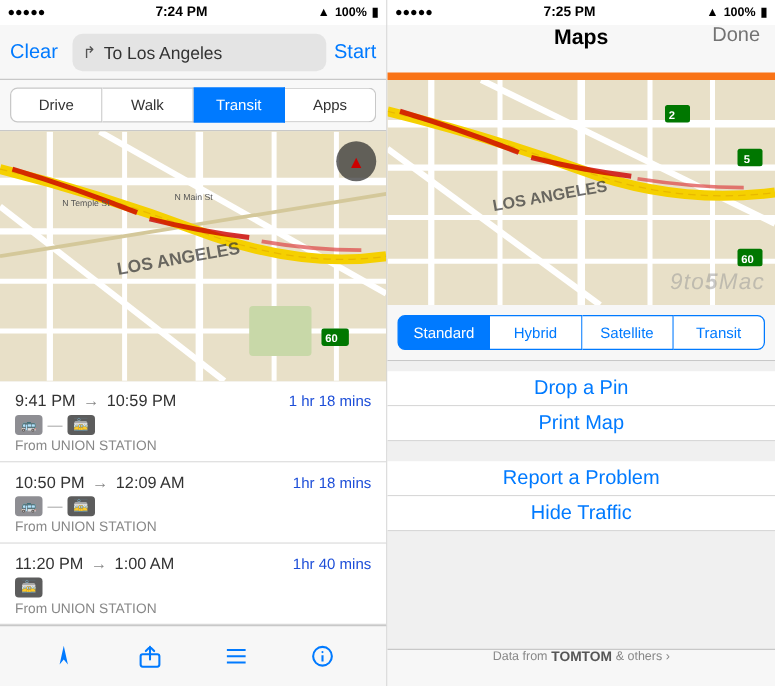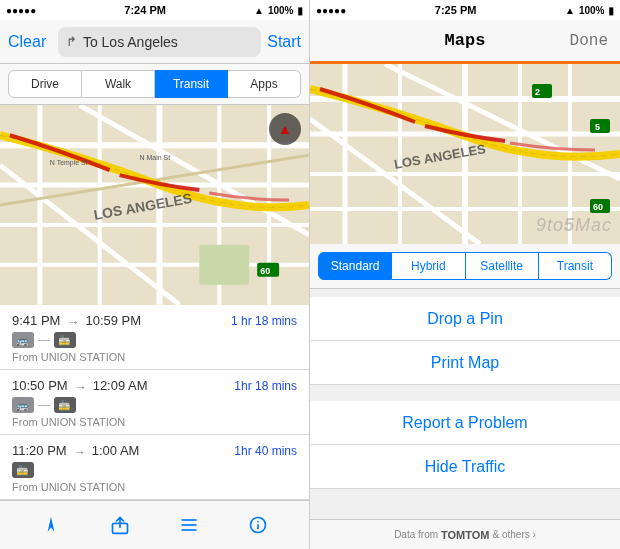--- a/index.html
+++ b/index.html
@@ -208,27 +208,26 @@
       align-items: center;
       justify-content: space-between;
       padding: 0 6px;
       font-size: 11px;
       font-weight: 600;
     }
 
     .nav-bar-right {
       height: 44px;
       background: rgba(247,247,247,0.95);
-      border-bottom: 3px solid #f97316;
-      display: flex;
-      align-items: center;
+      border-bottom: 6px solid #f97316;
+      display: flex;
+      align-items: flex-start;
       justify-content: center;
       padding: 0 12px;
       position: relative;
-      font-family: Liberation Mono, monospace;
     }
     .nav-title {
       font-size: 17px;
       font-weight: 600;
       color: #000;
     }
     .nav-done {
       position: absolute;
       right: 12px;
       color: #737373;
@@ -270,39 +269,38 @@
       color: #fff;
     }
 
     .menu-list {
       flex: 1;
       background: #f0f0f0;
     }
     .menu-item {
       background: #fff;
       border-bottom: 1px solid #d8d8d8;
-      height: 44px;
+      height: 28px;
       display: flex;
       align-items: center;
       justify-content: center;
       color: #007aff;
       font-size: 16px;
       cursor: pointer;
     }
     .menu-item + .menu-item { }
     .menu-group {
       margin-bottom: 8px;
     }
 
     .bottom-bar-right {
       height: 30px;
       background: rgba(247,247,247,0.95);
       border-top: 1px solid #c8c8c8;
       display: flex;
-      align-items: center;
       justify-content: center;
       font-size: 10px;
       color: #888;
       gap: 3px;
     }
     .tomtom-logo { font-weight: 700; color: #555; font-size: 11px; }
     .watermark {
       position: absolute;
       bottom: 8px;
       right: 8px;

